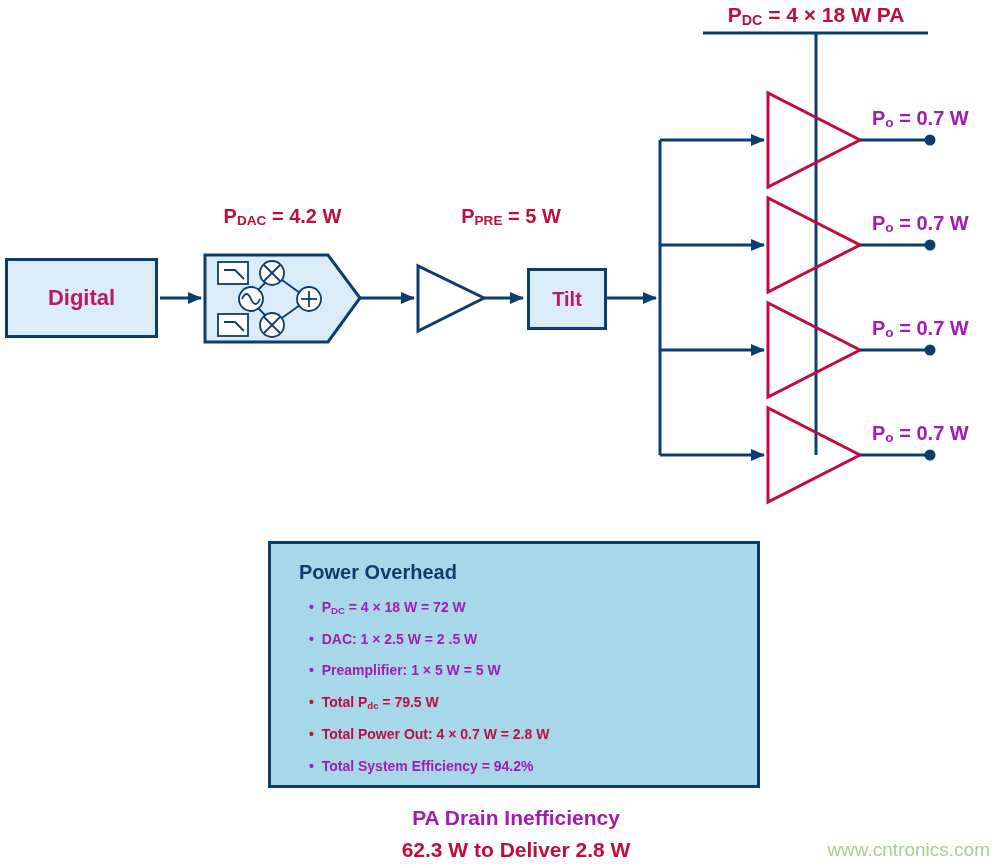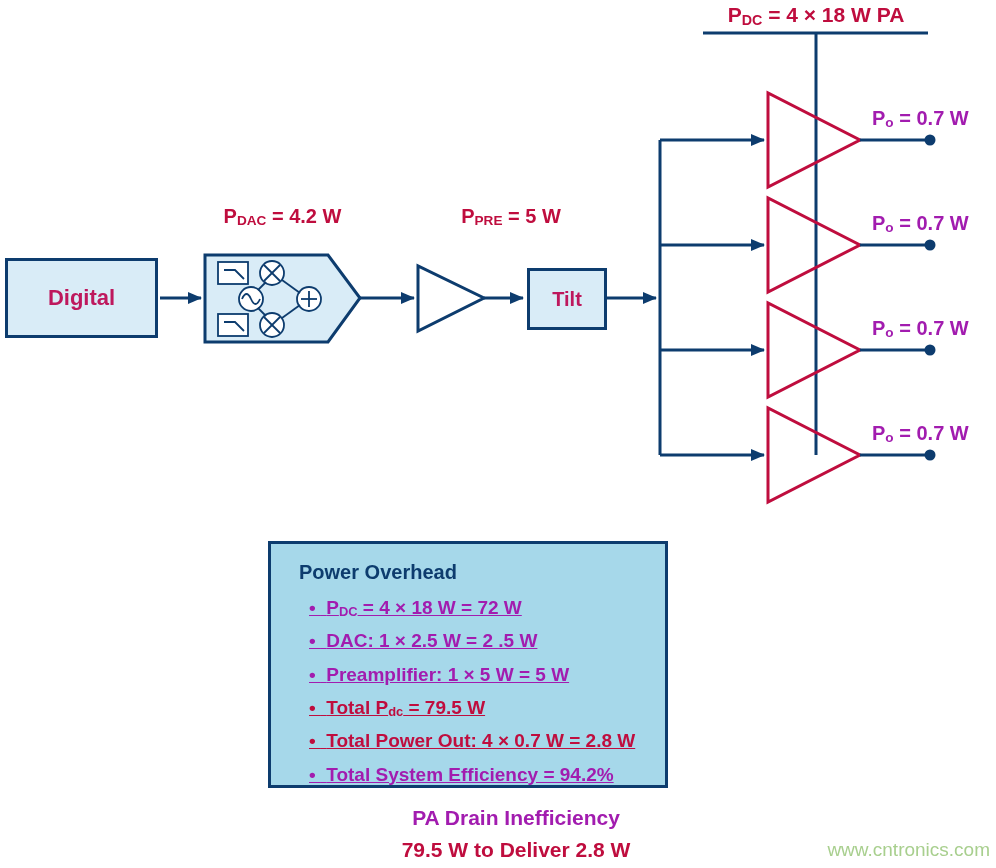--- a/index.html
+++ b/index.html
@@ -10,24 +10,24 @@
   .plabel.big{font-size:21px;}
   .red{color:#bf0d3e;}
   .navy{color:#a21caf;}
   .sub{font-size:0.68em;vertical-align:-0.18em;}
   .center{text-align:center;}
   .block{background:#d9ecf7;border:3px solid #0d3c6e;box-sizing:border-box;
          display:flex;align-items:center;justify-content:center;
          color:#be185d;font-weight:bold;}
   .digital-block{left:5px;top:258px;width:153px;height:80px;font-size:22px;}
   .tilt-block{left:527px;top:268px;width:80px;height:62px;font-size:20px;}
-  .panel{left:268px;top:541px;width:400px;height:247px;background:#a6d8ea;
+  .panel{left:268px;top:541px;width:492px;height:247px;background:#a6d8ea;
          border:3px solid #0d3c6e;box-sizing:border-box;padding:17px 16px 0 26px;color:#0d3c6e;}
   .panel-title{font-size:20px;font-weight:bold;margin:0 0 9px 2px;}
-  .bullet{font-size:19px;font-weight:bold;line-height:29px;padding-left:12px;white-space:nowrap;text-decoration:underline;}
+  .bullet{font-size:14px;font-weight:bold;line-height:29px;padding-left:12px;white-space:nowrap;}
   .bullet::before{content:"\2022\00a0";}
   .footer-line{left:256px;width:520px;text-align:center;font-weight:bold;font-size:21px;white-space:nowrap;}
   .watermark{left:806px;top:839px;width:184px;text-align:right;font-size:19px;color:#a8cf8e;font-weight:normal;}
 </style>
 </head>
 <body>
 
 <div class="stage">
 
   <svg width="996" height="868" viewBox="0 0 996 868">
@@ -168,17 +168,17 @@
     </div>
     <div class="bullet red">
       <span>Total Power Out: 4 × 0.7 W = 2.8 W</span><span class="sub"></span><span></span>
     </div>
     <div class="bullet navy">
       <span>Total System Efficiency = 94.2%</span><span class="sub"></span><span></span>
     </div>
   </div>
 
   <div class="abs footer-line navy" style="top:806px;">PA Drain Inefficiency</div>
-  <div class="abs footer-line red" style="top:838px;">79.5 W to Deliver 2.8 W</div>
+  <div class="abs footer-line red" style="top:838px;">62.3 W to Deliver 2.8 W</div>
 
   <div class="abs watermark">www.cntronics.com</div>
 
 </div>
 
 </body></html>

